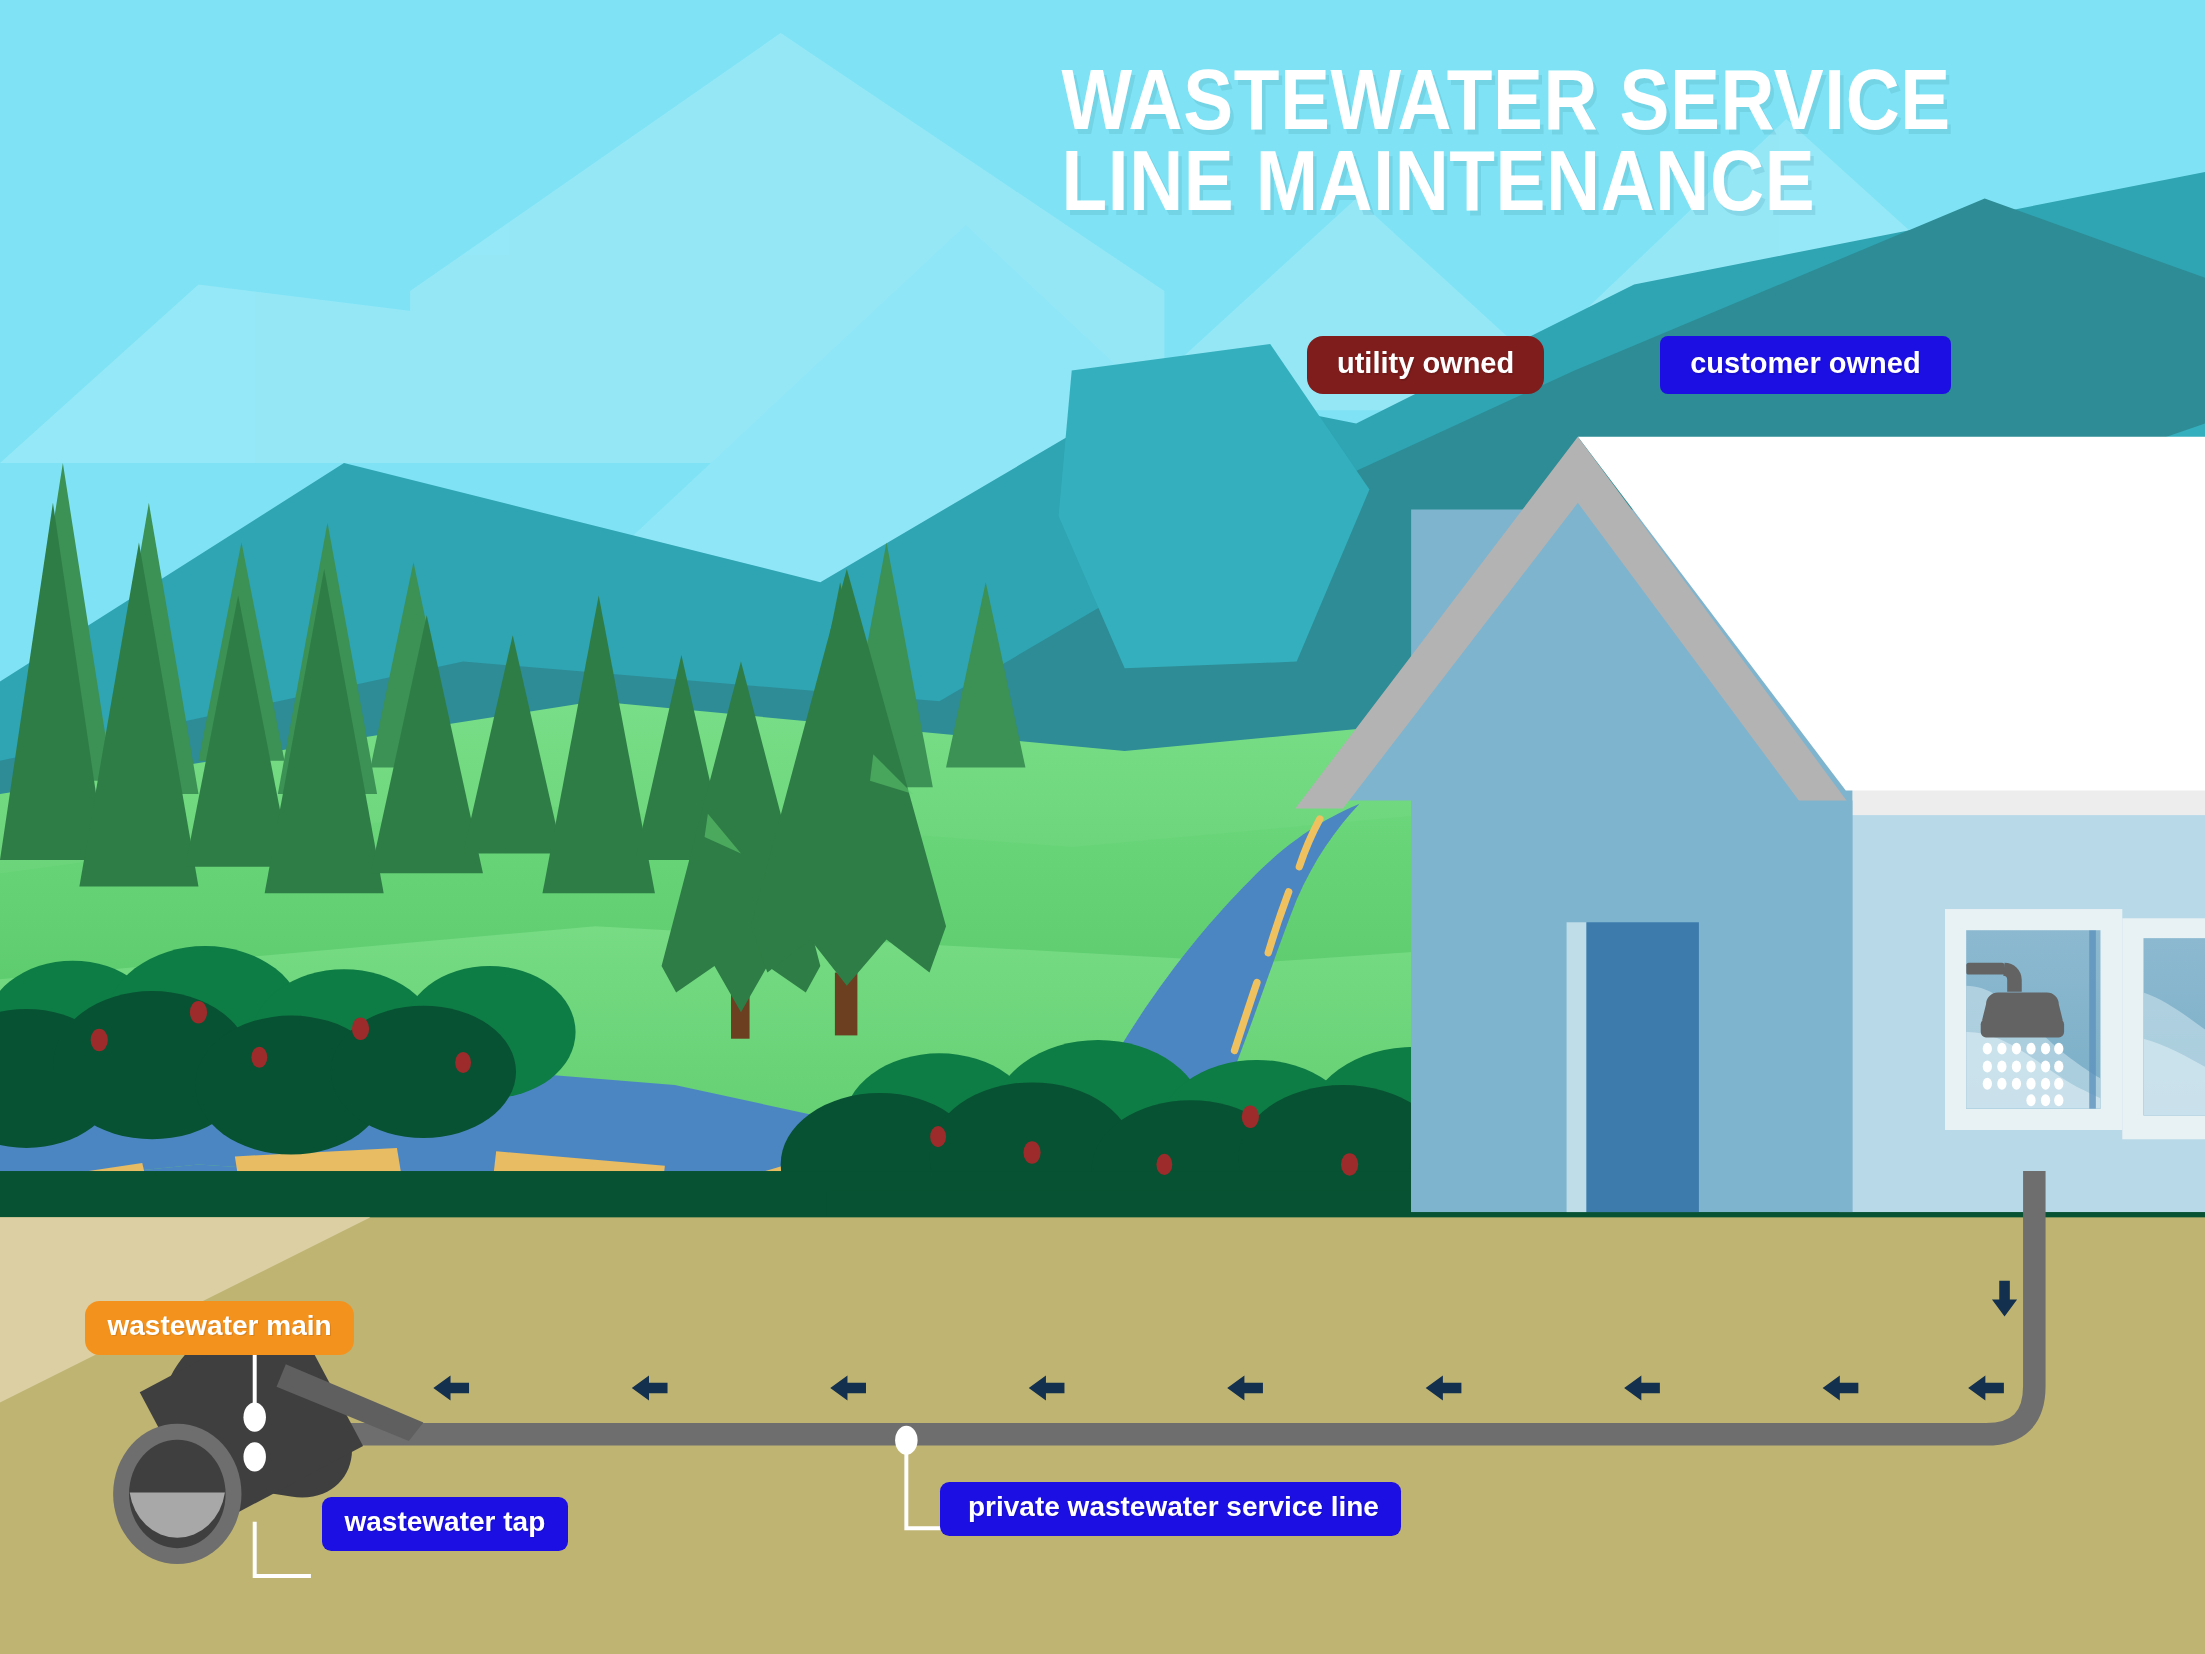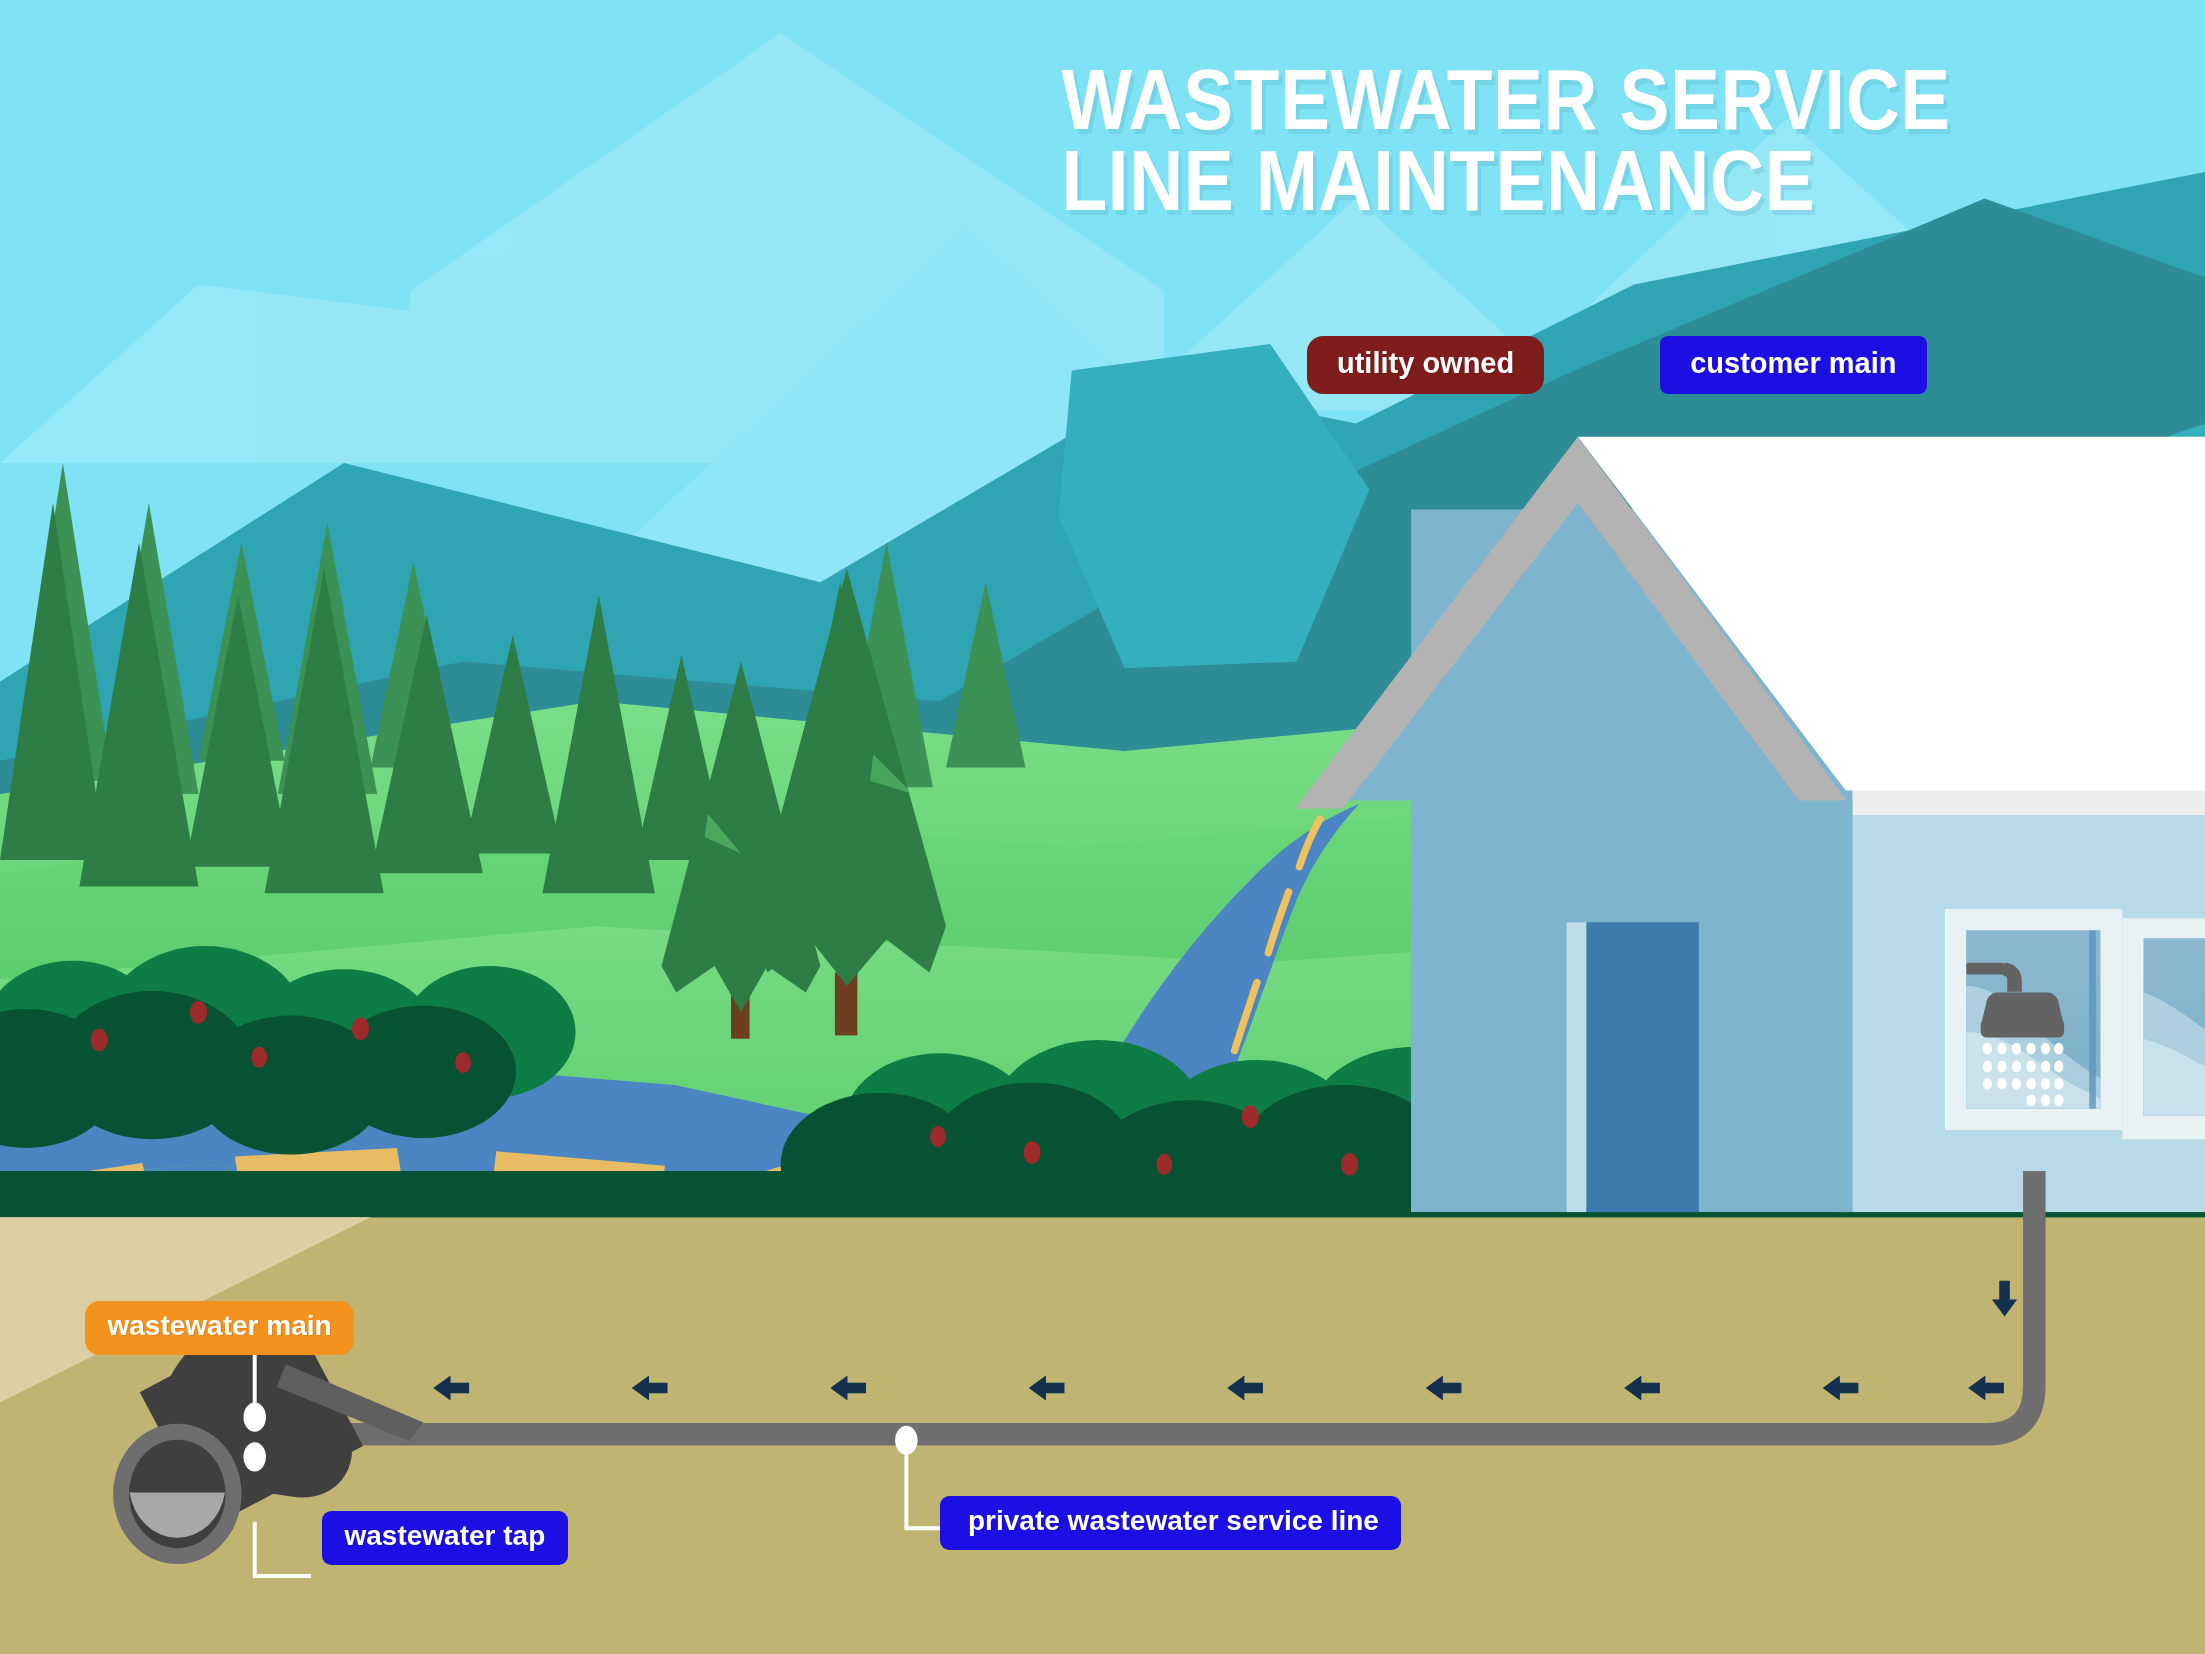--- a/index.html
+++ b/index.html
@@ -47,21 +47,21 @@
   
   .callout{
     position:absolute;
     display:inline-flex; align-items:center; justify-content:center;
     color:#fff; font-weight:700; font-size:28px;
     padding:9.3px 22.5px 13.2px 22.5px;
     white-space:nowrap;
     text-shadow:1.3px 1.3px 0 rgba(0,0,0,0.10);
   }
   .callout.orange{ background:#F4921E; border-radius:14.6px; }
-  .callout.blue{ background:#1B0FE3; border-radius:9.3px;margin-top:14px; }
+  .callout.blue{ background:#1B0FE3; border-radius:9.3px; }
 
   #lbl-main { left:85px; top:1301px;text-align:center; }
   #lbl-tap  { left:322px; top:1497px; }
   #lbl-line { left:940px; top:1482px;padding-left:28px; }
 </style>
 </head>
 <body>
 
 <div id="stage">
 
@@ -342,21 +342,21 @@
     </g>
   </svg>
 
   <div class="title-wrap">
     <span class="title-line">WASTEWATER SERVICE</span>
     <span class="title-line">LINE MAINTENANCE</span>
   </div>
 
   <div class="legend">
     <span class="badge util">utility owned</span>
-    <span class="badge cust">customer main</span>
+    <span class="badge cust">customer owned</span>
   </div>
 
   <span id="lbl-main" class="callout orange">wastewater main</span>
 
   <span id="lbl-tap" class="callout blue">wastewater tap</span>
 
   <span id="lbl-line" class="callout blue">private wastewater service line</span>
 
 </div>
 

